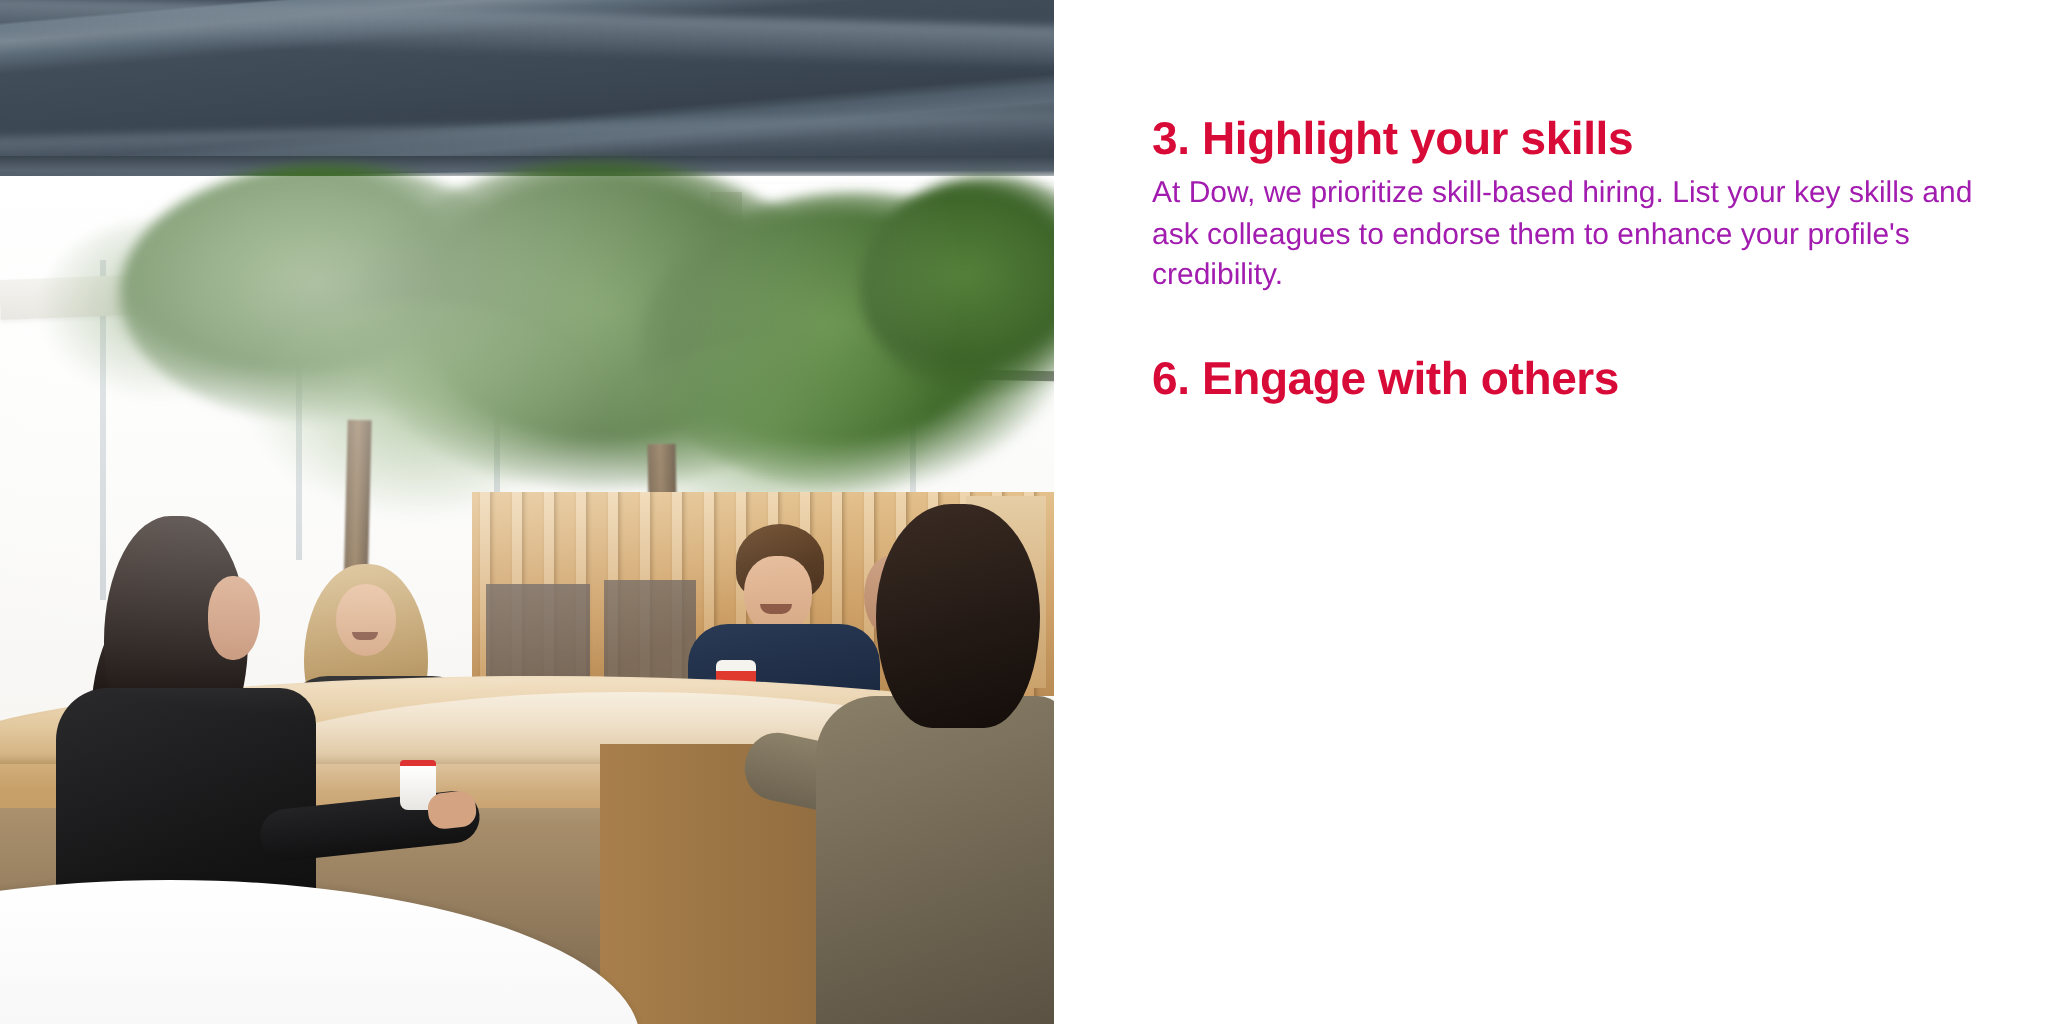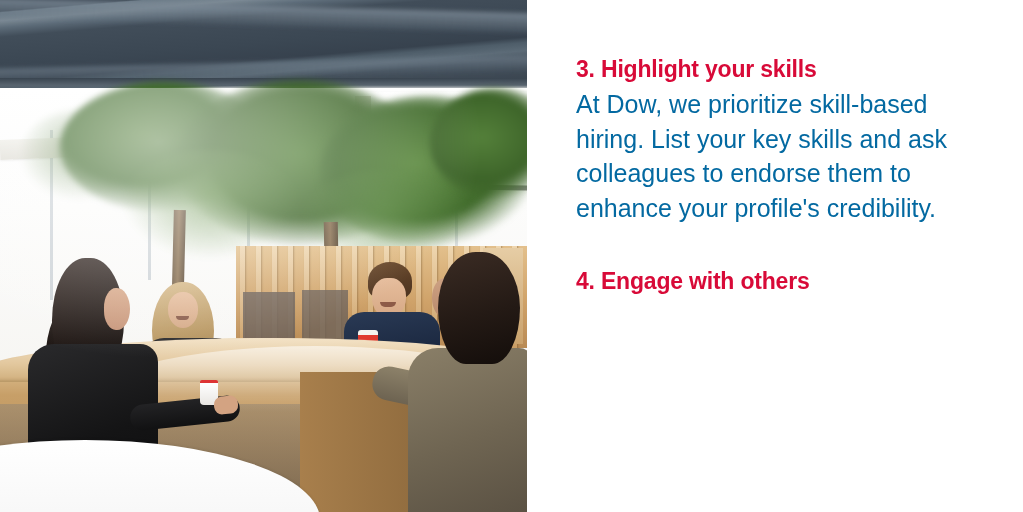--- a/index.html
+++ b/index.html
@@ -395,38 +395,38 @@
     left: 527px; top: 0;
     width: 496px; height: 512px;
     background: #ffffff;
   }
   .text-stack {
     position: absolute;
     left: 49px;
     top: 55px;
     width: 425px;
   }
-  .tip-block { margin-bottom: 42px; }
+  .tip-block { margin-bottom: 26px; }
   .tip-block:last-child { margin-bottom: 0; }
   .tip-heading {
     margin: 0 0 4px 0;
     font-family: "Liberation Sans", sans-serif;
     font-size: 23px;
     font-weight: bold;
     line-height: 1.22;
     letter-spacing: -0.2px;
     color: #d80a38;
   }
   .tip-body {
     margin: 0;
     font-family: "Liberation Sans", sans-serif;
-    font-size: 25px;
+    font-size: 15px;
     font-weight: normal;
     line-height: 1.38;
-    color: #0369a1;
+    color: #a21caf;
   }
 </style>
 </head>
 <body>
 
 <div class="slide">
 
   <div class="photo-panel">
 
     <div class="ceiling"></div>
@@ -517,20 +517,20 @@
 
   <div class="content-panel">
     <div class="text-stack">
 
       <div class="tip-block">
         <h2 class="tip-heading">3. Highlight your skills</h2>
         <p class="tip-body">At Dow, we prioritize skill-based hiring. List your key skills and ask colleagues to endorse them to enhance your profile's credibility.</p>
       </div>
 
       <div class="tip-block">
-        <h2 class="tip-heading">4. Engage with others</h2>
+        <h2 class="tip-heading">6. Engage with others</h2>
       </div>
 
     </div>
 
   </div>
 
 </div>
 
 </body></html>

